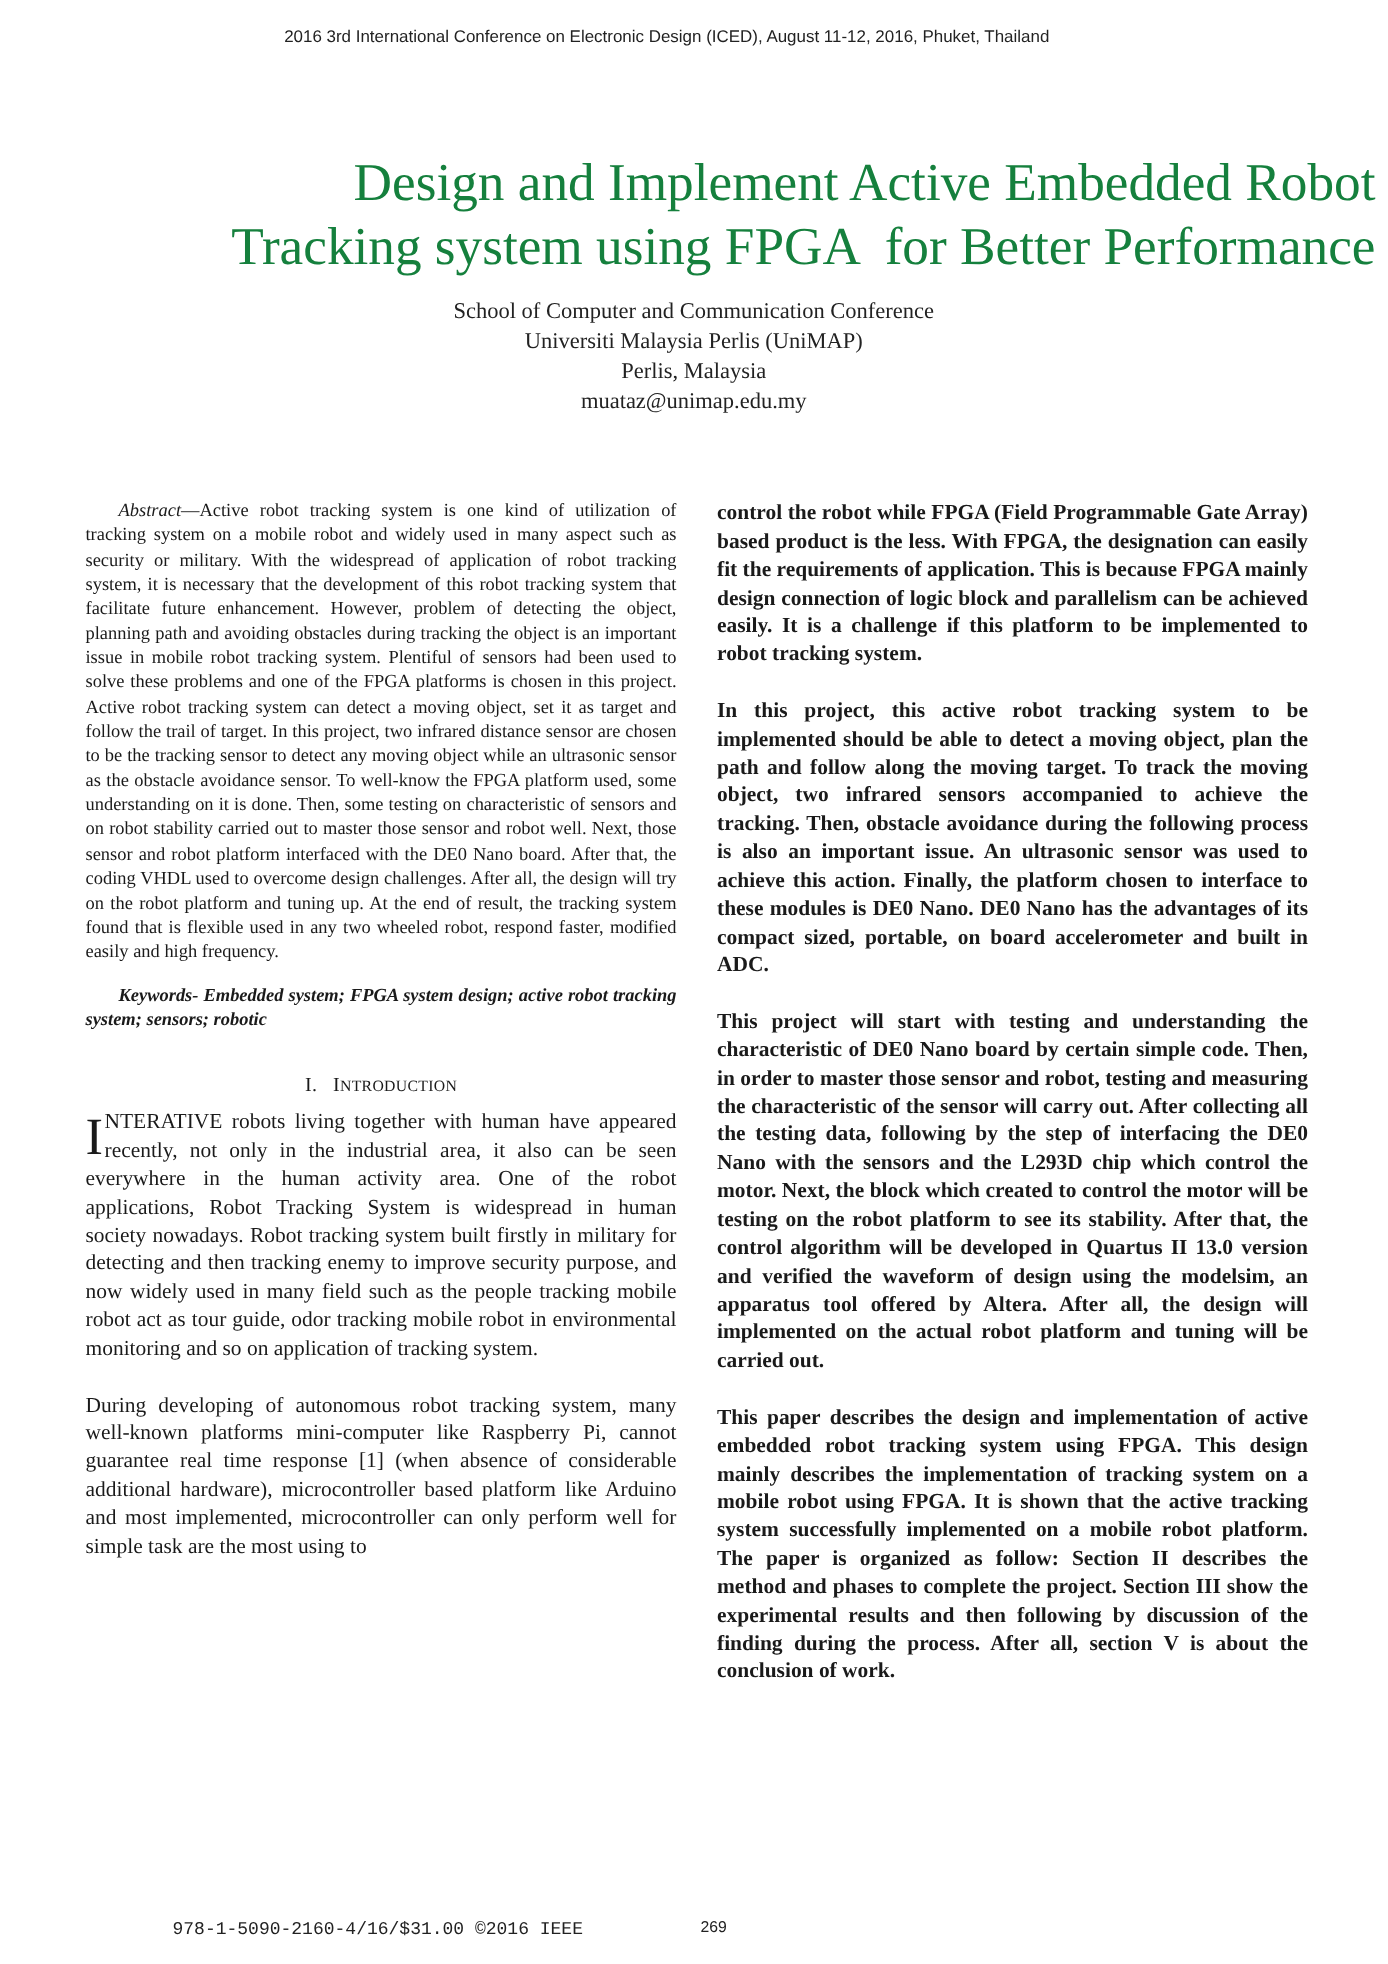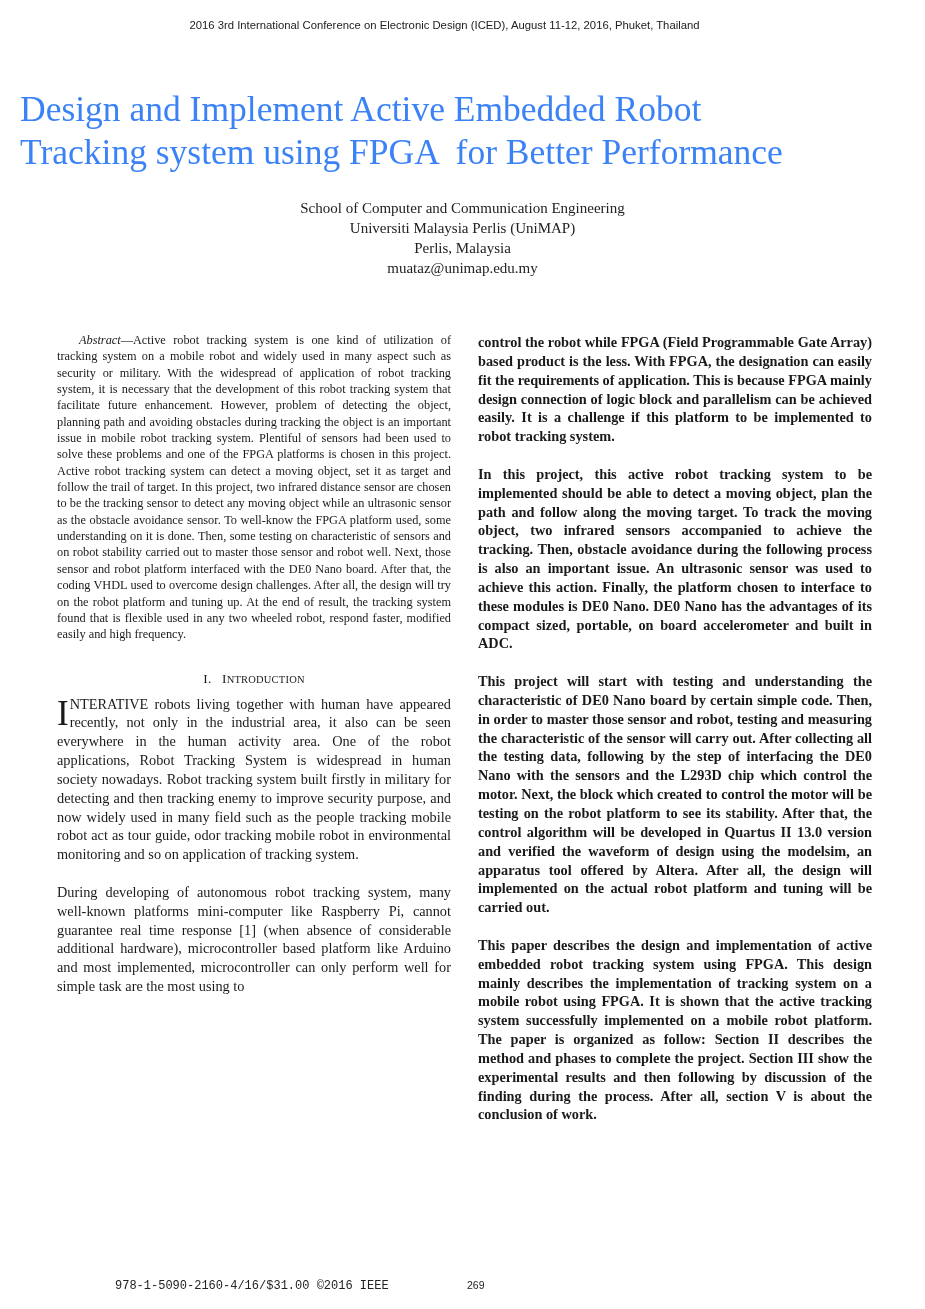--- a/index.html
+++ b/index.html
@@ -7,22 +7,22 @@
     width: 925px; height: 1309px; position: relative; overflow: hidden;
     color: #1a1a1a;
     font-family: "Liberation Serif", "DejaVu Serif", serif;
   }
   .conf-header {
     position: absolute; top: 19px; left: 0; width: 889px; text-align: center;
     font-family: "Liberation Sans", "DejaVu Sans", sans-serif;
     font-size: 11.3px; color: #222;
   }
   .title {
-    position: absolute; top: 88px; left: 20px; width: 885px; text-align: left;
-    font-size: 35.5px; line-height: 43px; margin: 0; font-weight: normal; color: #3b82f6;
+    position: absolute; top: 88px; left: 20px; width: 885px; text-align: right;
+    font-size: 35.5px; line-height: 43px; margin: 12px; font-weight: normal; color: #15803d;
   }
   .title span { display: block; }
   .authors {
     position: absolute; top: 198px; left: 0; width: 925px; text-align: center;
     font-size: 15px; line-height: 20px; color: #222;
   }
   .authors div { white-space: nowrap; }
   .col {
     position: absolute; top: 332px; width: 394px;
   }
@@ -62,29 +62,30 @@
 <body>
 
 <div class="conf-header">2016 3rd International Conference on Electronic Design (ICED), August 11-12, 2016, Phuket, Thailand</div>
 
 <h1 class="title">
   <span>Design and Implement Active Embedded Robot</span>
   <span style="white-space:pre">Tracking system using FPGA  for Better Performance</span>
 </h1>
 
 <div class="authors">
-  <div>School of Computer and Communication Engineering</div>
+  <div>School of Computer and Communication Conference</div>
   <div>Universiti Malaysia Perlis (UniMAP)</div>
   <div>Perlis, Malaysia</div>
   <div>muataz@unimap.edu.my</div>
 </div>
 
 <div class="col col-left">
   <p class="abstract"><span class="lead">Abstract</span><span>—Active robot tracking system is one kind of utilization of tracking system on a mobile robot and widely used in many aspect such as security or military. With the widespread of application of robot tracking system, it is necessary that the development of this robot tracking system that facilitate future enhancement. However, problem of detecting the object, planning path and avoiding obstacles during tracking the object is an important issue in mobile robot tracking system. Plentiful of sensors had been used to solve these problems and one of the FPGA platforms is chosen in this project. Active robot tracking system can detect a moving object, set it as target and follow the trail of target. In this project, two infrared distance sensor are chosen to be the tracking sensor to detect any moving object while an ultrasonic sensor as the obstacle avoidance sensor. To well-know the FPGA platform used, some understanding on it is done. Then, some testing on characteristic of sensors and on robot stability carried out to master those sensor and robot well. Next, those sensor and robot platform interfaced with the DE0 Nano board. After that, the coding VHDL used to overcome design challenges. After all, the design will try on the robot platform and tuning up. At the end of result, the tracking system found that is flexible used in any two wheeled robot, respond faster, modified easily and high frequency.</span></p>
 
+  <p class="keywords">Keywords- Embedded system; FPGA system design; active robot tracking system; sensors; robotic</p>
 
   <h2 class="section-heading"><span>I.</span>&nbsp;&nbsp;&nbsp;<span>I</span><span class="sc">NTRODUCTION</span></h2>
 
   <p class="body-p"><span class="dropcap">I</span><span>NTERATIVE robots living together with human have appeared recently, not only in the industrial area, it also can be seen everywhere in the human activity area. One of the robot applications, Robot Tracking System is widespread in human society nowadays. Robot tracking system built firstly in military for detecting and then tracking enemy to improve security purpose, and now widely used in many field such as the people tracking mobile robot act as tour guide, odor tracking mobile robot in environmental monitoring and so on application of tracking system.</span></p>
   <p class="body-p">During developing of autonomous robot tracking system, many well-known platforms mini-computer like Raspberry Pi, cannot guarantee real time response [1] (when absence of considerable additional hardware), microcontroller based platform like Arduino and most implemented, microcontroller can only perform well for simple task are the most using to</p>
 </div>
 
 <div class="col col-right">
   <p class="body-p">control the robot while FPGA (Field Programmable Gate Array) based product is the less. With FPGA, the designation can easily fit the requirements of application. This is because FPGA mainly design connection of logic block and parallelism can be achieved easily. It is a challenge if this platform to be implemented to robot tracking system.</p>
   <p class="body-p">In this project, this active robot tracking system to be implemented should be able to detect a moving object, plan the path and follow along the moving target. To track the moving object, two infrared sensors accompanied to achieve the tracking. Then, obstacle avoidance during the following process is also an important issue. An ultrasonic sensor was used to achieve this action. Finally, the platform chosen to interface to these modules is DE0 Nano. DE0 Nano has the advantages of its compact sized, portable, on board accelerometer and built in ADC.</p>

